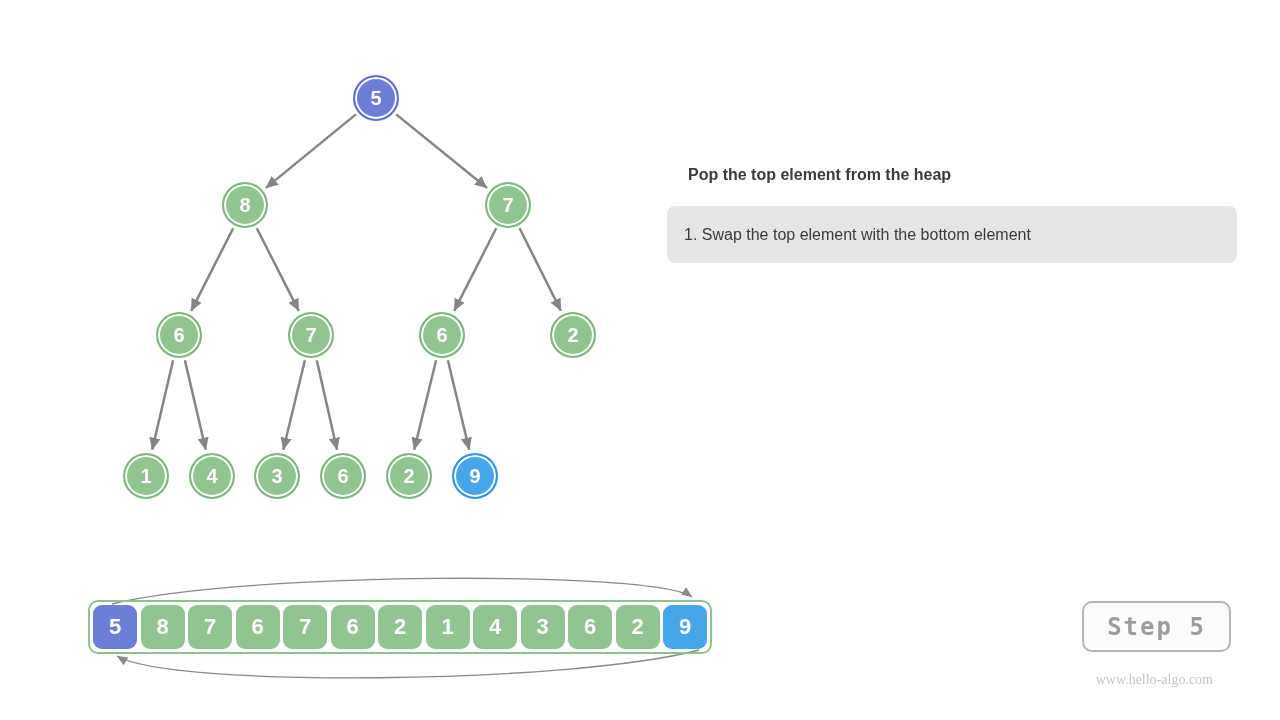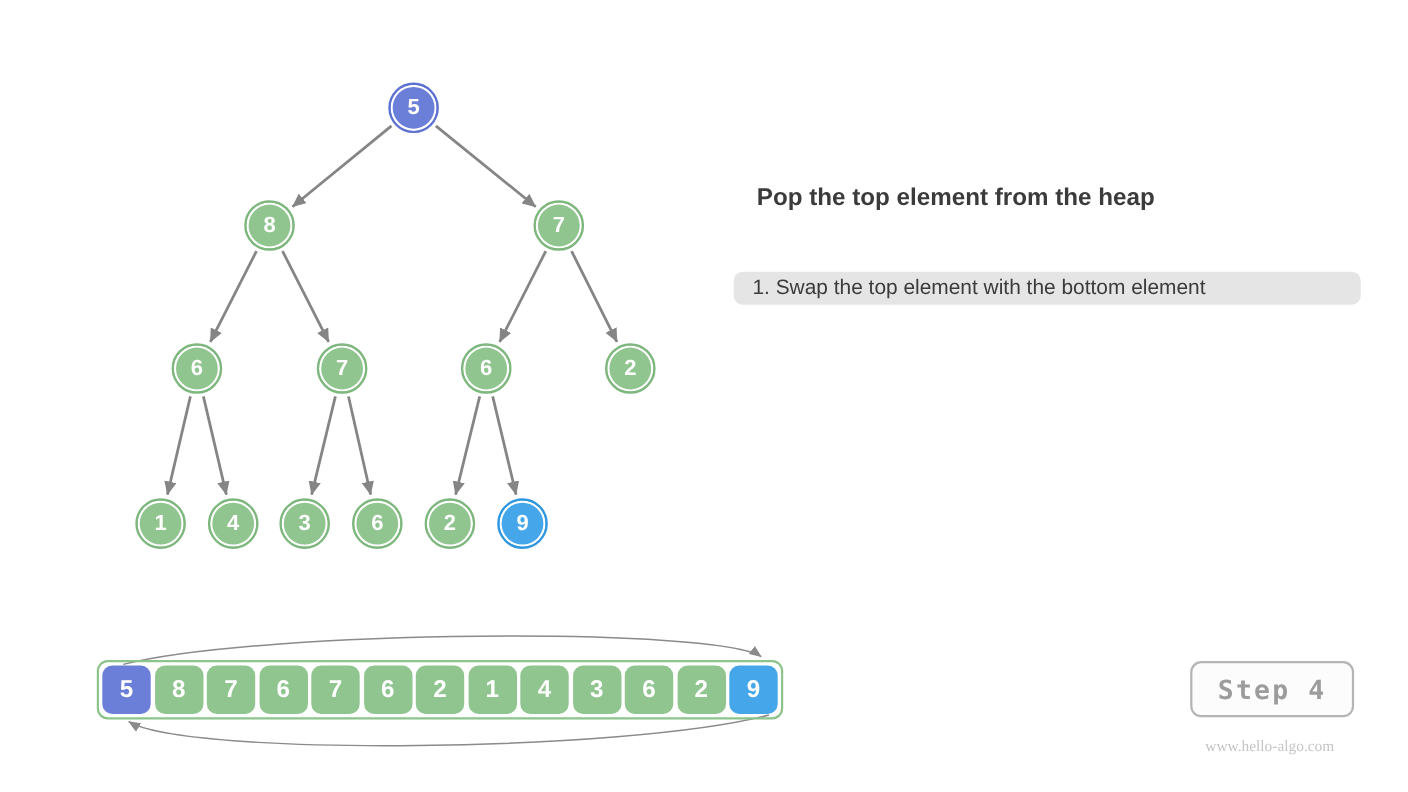--- a/index.html
+++ b/index.html
@@ -32,27 +32,27 @@
   }
   .cell{
     width:44px;height:44px;border-radius:9px;background:var(--node-green);
     display:flex;align-items:center;justify-content:center;
     color:#fff;font-weight:700;font-size:22px;
   }
   .cell.purple{background:var(--node-purple);}
   .cell.blue{background:var(--node-blue);}
   .panel-title{
     position:absolute;left:688px;top:166px;
-    font-size:22px;font-weight:700;color:var(--title-text);
+    font-size:16px;font-weight:700;color:var(--title-text);
   }
   .instruction-box{
-    position:absolute;left:667px;top:206px;width:570px;height:30px;
+    position:absolute;left:667px;top:206px;width:570px;height:57px;
     background:var(--instruction-bg);border-radius:8px;
     display:flex;align-items:center;box-sizing:border-box;padding-left:17px;
-    font-size:19px;color:var(--title-text);margin-top:41px;
+    font-size:16px;color:var(--title-text);
   }
   .step-badge{
     position:absolute;left:1082px;top:601px;width:149px;height:51px;
     border:2px solid var(--badge-border);border-radius:10px;background:#FCFCFC;
     box-sizing:border-box;display:flex;align-items:center;justify-content:center;
     font-family:"DejaVu Sans Mono",monospace;font-weight:700;font-size:24px;
     color:var(--badge-text);letter-spacing:2px;
   }
   .watermark{
     position:absolute;right:67px;top:672px;
@@ -122,14 +122,14 @@
   <div class="cell">6</div>
   <div class="cell">2</div>
   <div class="cell">1</div>
   <div class="cell">4</div>
   <div class="cell">3</div>
   <div class="cell">6</div>
   <div class="cell">2</div>
   <div class="cell blue">9</div>
 </div>
 
-<div class="step-badge">Step 4</div>
+<div class="step-badge">Step 5</div>
 <div class="watermark">www.hello-algo.com</div>
 
 </body></html>

